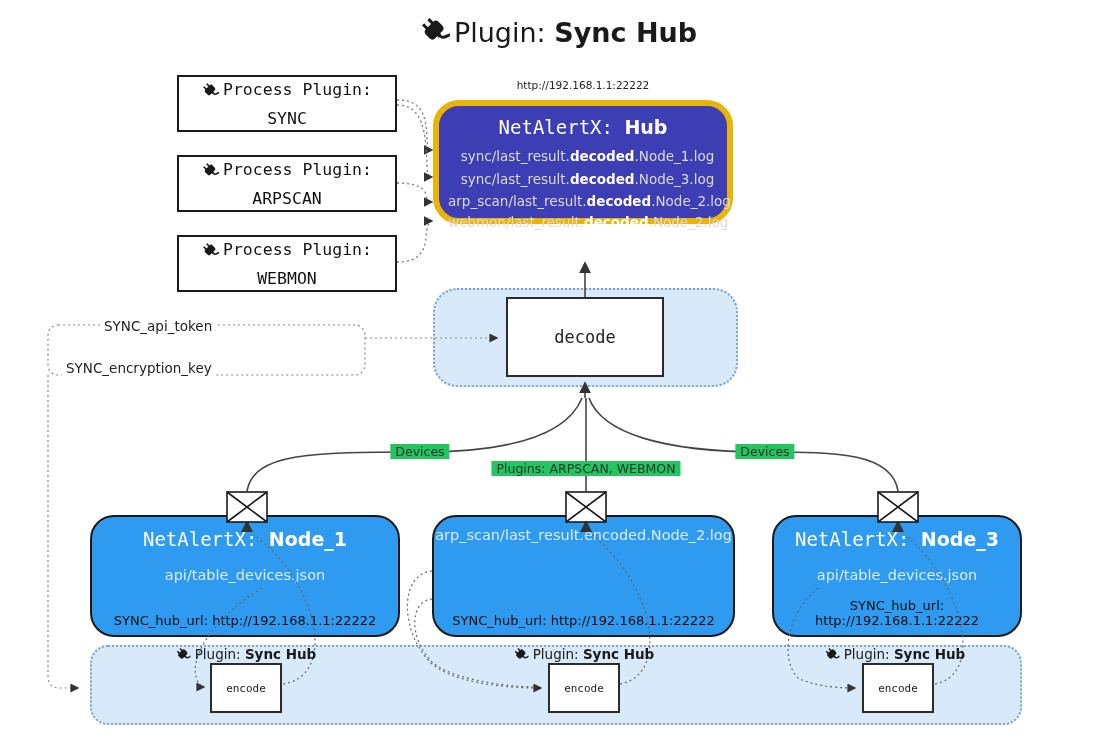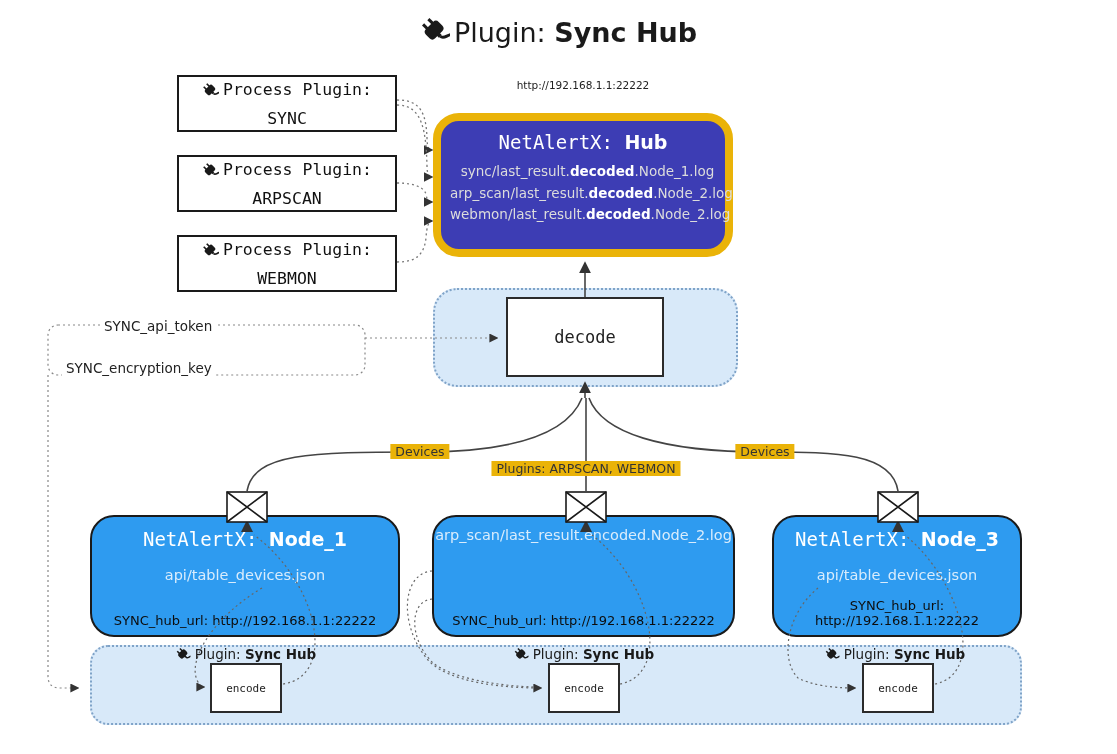--- a/index.html
+++ b/index.html
@@ -13,22 +13,22 @@
          font-size:27px;color:#1a1a1a;}
   .title b{font-weight:bold;}
   .plug{vertical-align:-4px;margin-right:4px;}
 
   .pbox{position:absolute;left:177px;width:220px;height:57px;background:#fff;
         border:2px solid #1a1a1a;box-sizing:border-box;text-align:center;
         font-family:"DejaVu Sans Mono","Liberation Mono",monospace;font-size:16.5px;color:#111;
         display:flex;flex-direction:column;justify-content:center;gap:10px;}
   .pbox .l1{white-space:nowrap;}
 
-  .hub{position:absolute;left:433px;top:100px;width:300px;height:144px;background:#3d3db4;
-       border:8px solid #eab308;border-radius:26px;box-sizing:border-box;color:#fff;margin-top:13px;}
+  .hub{position:absolute;left:433px;top:100px;width:300px;height:124px;background:#3d3db4;
+       border:6px solid #eab308;border-radius:26px;box-sizing:border-box;color:#fff;}
   .hub-title{text-align:center;margin-top:10px;font-family:"DejaVu Sans Mono","Liberation Mono",monospace;
        font-size:19px;}
   .hub-title b{font-family:"DejaVu Sans","Liberation Sans",sans-serif;font-weight:bold;}
   .hub-lines{margin-top:7px;padding-left:9px;text-align:center;}
   .hub-line{font-size:13.5px;color:#dcdcdc;line-height:23px;white-space:nowrap;}
   .hub-line b{color:#fff;}
   .hub-url{position:absolute;left:433px;top:79px;width:300px;text-align:center;
        font-size:10.5px;color:#222;}
 
   .panel{position:absolute;background:#d8e9f9;border:2px dotted #7fa3c8;box-sizing:border-box;}
@@ -44,21 +44,21 @@
   .node{position:absolute;top:515px;height:122px;background:#2e9bf0;border:2px solid #1a1a1a;
         border-radius:24px;box-sizing:border-box;color:#fff;text-align:center;}
   .node-title{margin-top:11px;font-family:"DejaVu Sans Mono","Liberation Mono",monospace;font-size:19px;}
   .node-title b{font-family:"DejaVu Sans","Liberation Sans",sans-serif;font-weight:bold;}
   .node-lines{margin-top:12px;}
   .node-line{font-size:14.5px;color:#d9ecfc;line-height:27px;white-space:nowrap;}
   .node.n2 .node-lines{margin-top:5px;}
   .node-footer{position:absolute;bottom:7px;left:0;width:100%;text-align:center;
         font-size:13px;color:#0d0d0d;}
 
-  .edge-label{position:absolute;transform:translateX(-50%);background:#eab308;padding:0 5px;
+  .edge-label{position:absolute;transform:translateX(-50%);background:#22c55e;padding:0 5px;
         font-size:12.5px;color:#333;white-space:nowrap;}
   .set-label{position:absolute;background:#fff;padding:0 4px;font-size:13.5px;color:#222;white-space:nowrap;}
   .enc-label{position:absolute;transform:translateX(-50%);font-size:13.5px;color:#1a1a1a;white-space:nowrap;}
   .enc-label b{font-weight:bold;}
   .enc-label .plug{vertical-align:-3px;}
 </style>
 </head>
 <body>
 
 <div class="stage">
@@ -101,20 +101,21 @@
       <div class="l1"><svg class="plug" width="17" height="17">
             <use href="#plug-icon"></use>
           </svg><span>Process Plugin:</span></div>
       <div>WEBMON</div>
     </div>
 
     <div class="hub">
       <div class="hub-title"><span>NetAlertX:</span> <b>Hub</b></div>
       <div class="hub-lines">
         <div class="hub-line"><span>sync/last_result.</span><b>decoded</b><span>.Node_1.log</span></div>
+        <div class="hub-line"><span>sync/last_result.</span><b>decoded</b><span>.Node_3.log</span></div>
         <div class="hub-line" style="line-height:21px"><span>arp_scan/last_result.</span><b>decoded</b><span>.Node_2.log</span></div>
         <div class="hub-line" style="line-height:21px"><span>webmon/last_result.</span><b>decoded</b><span>.Node_2.log</span></div>
       </div>
     </div>
 
     <div class="panel decode-wrap"></div>
     <div class="whitebox decode-box">
         <span>decode</span>
       </div>
 

